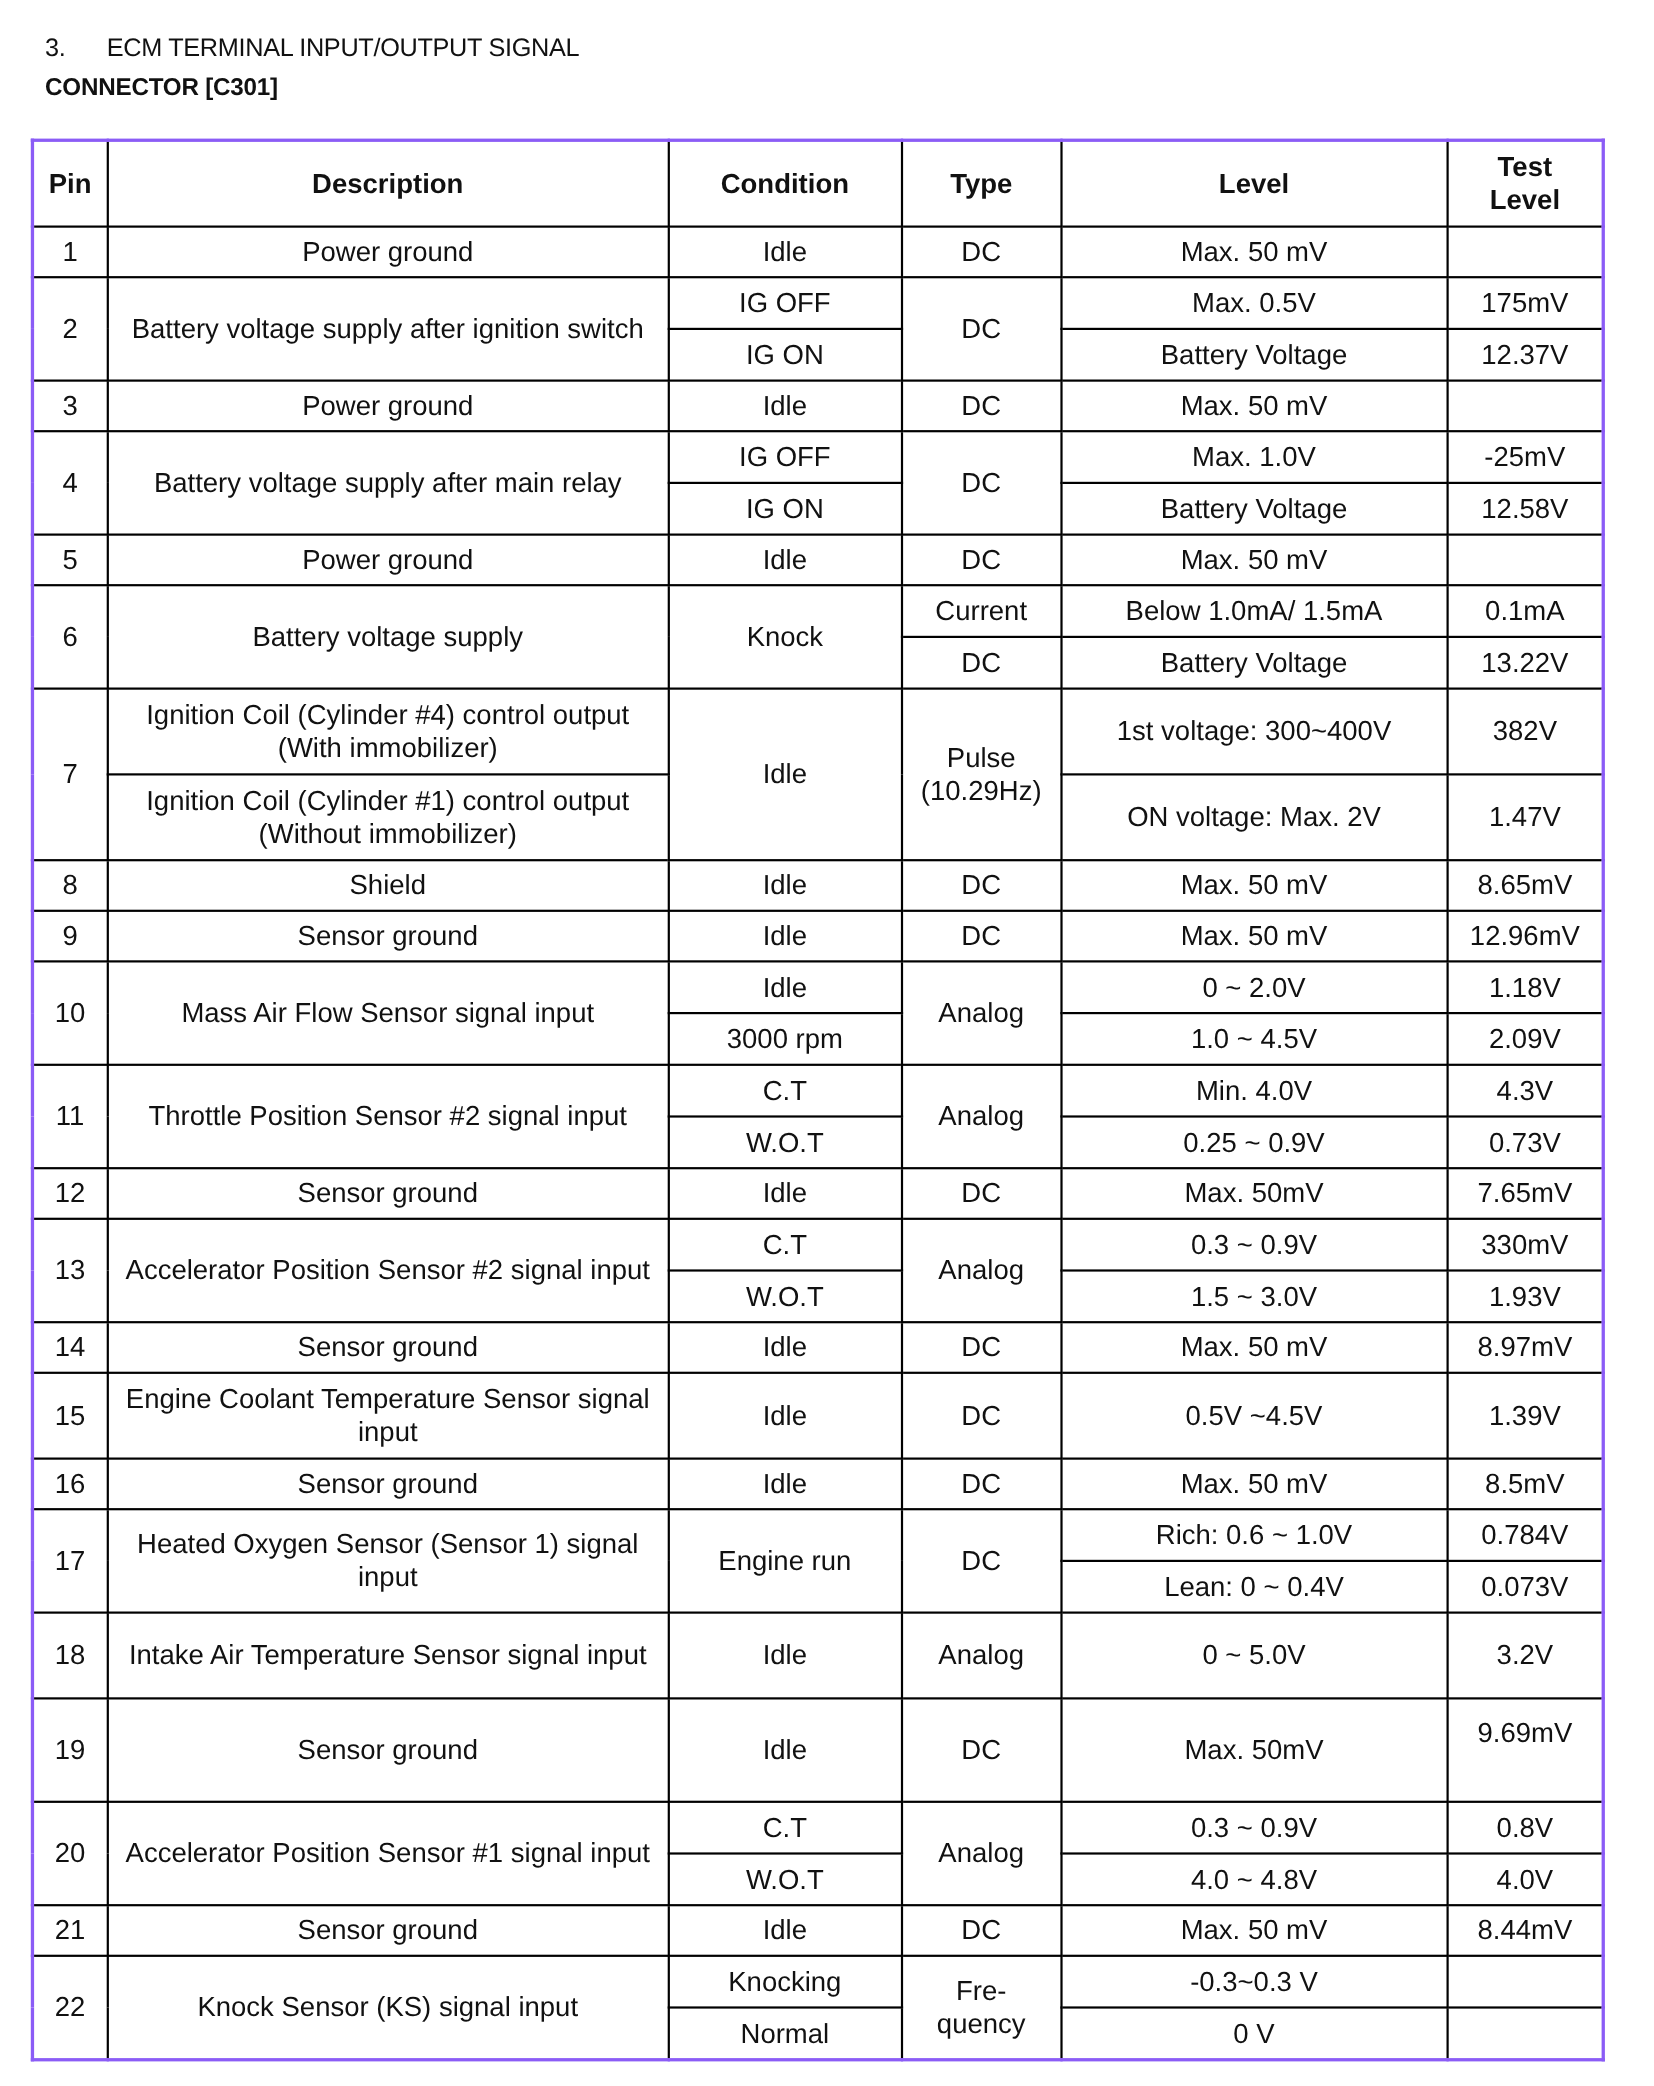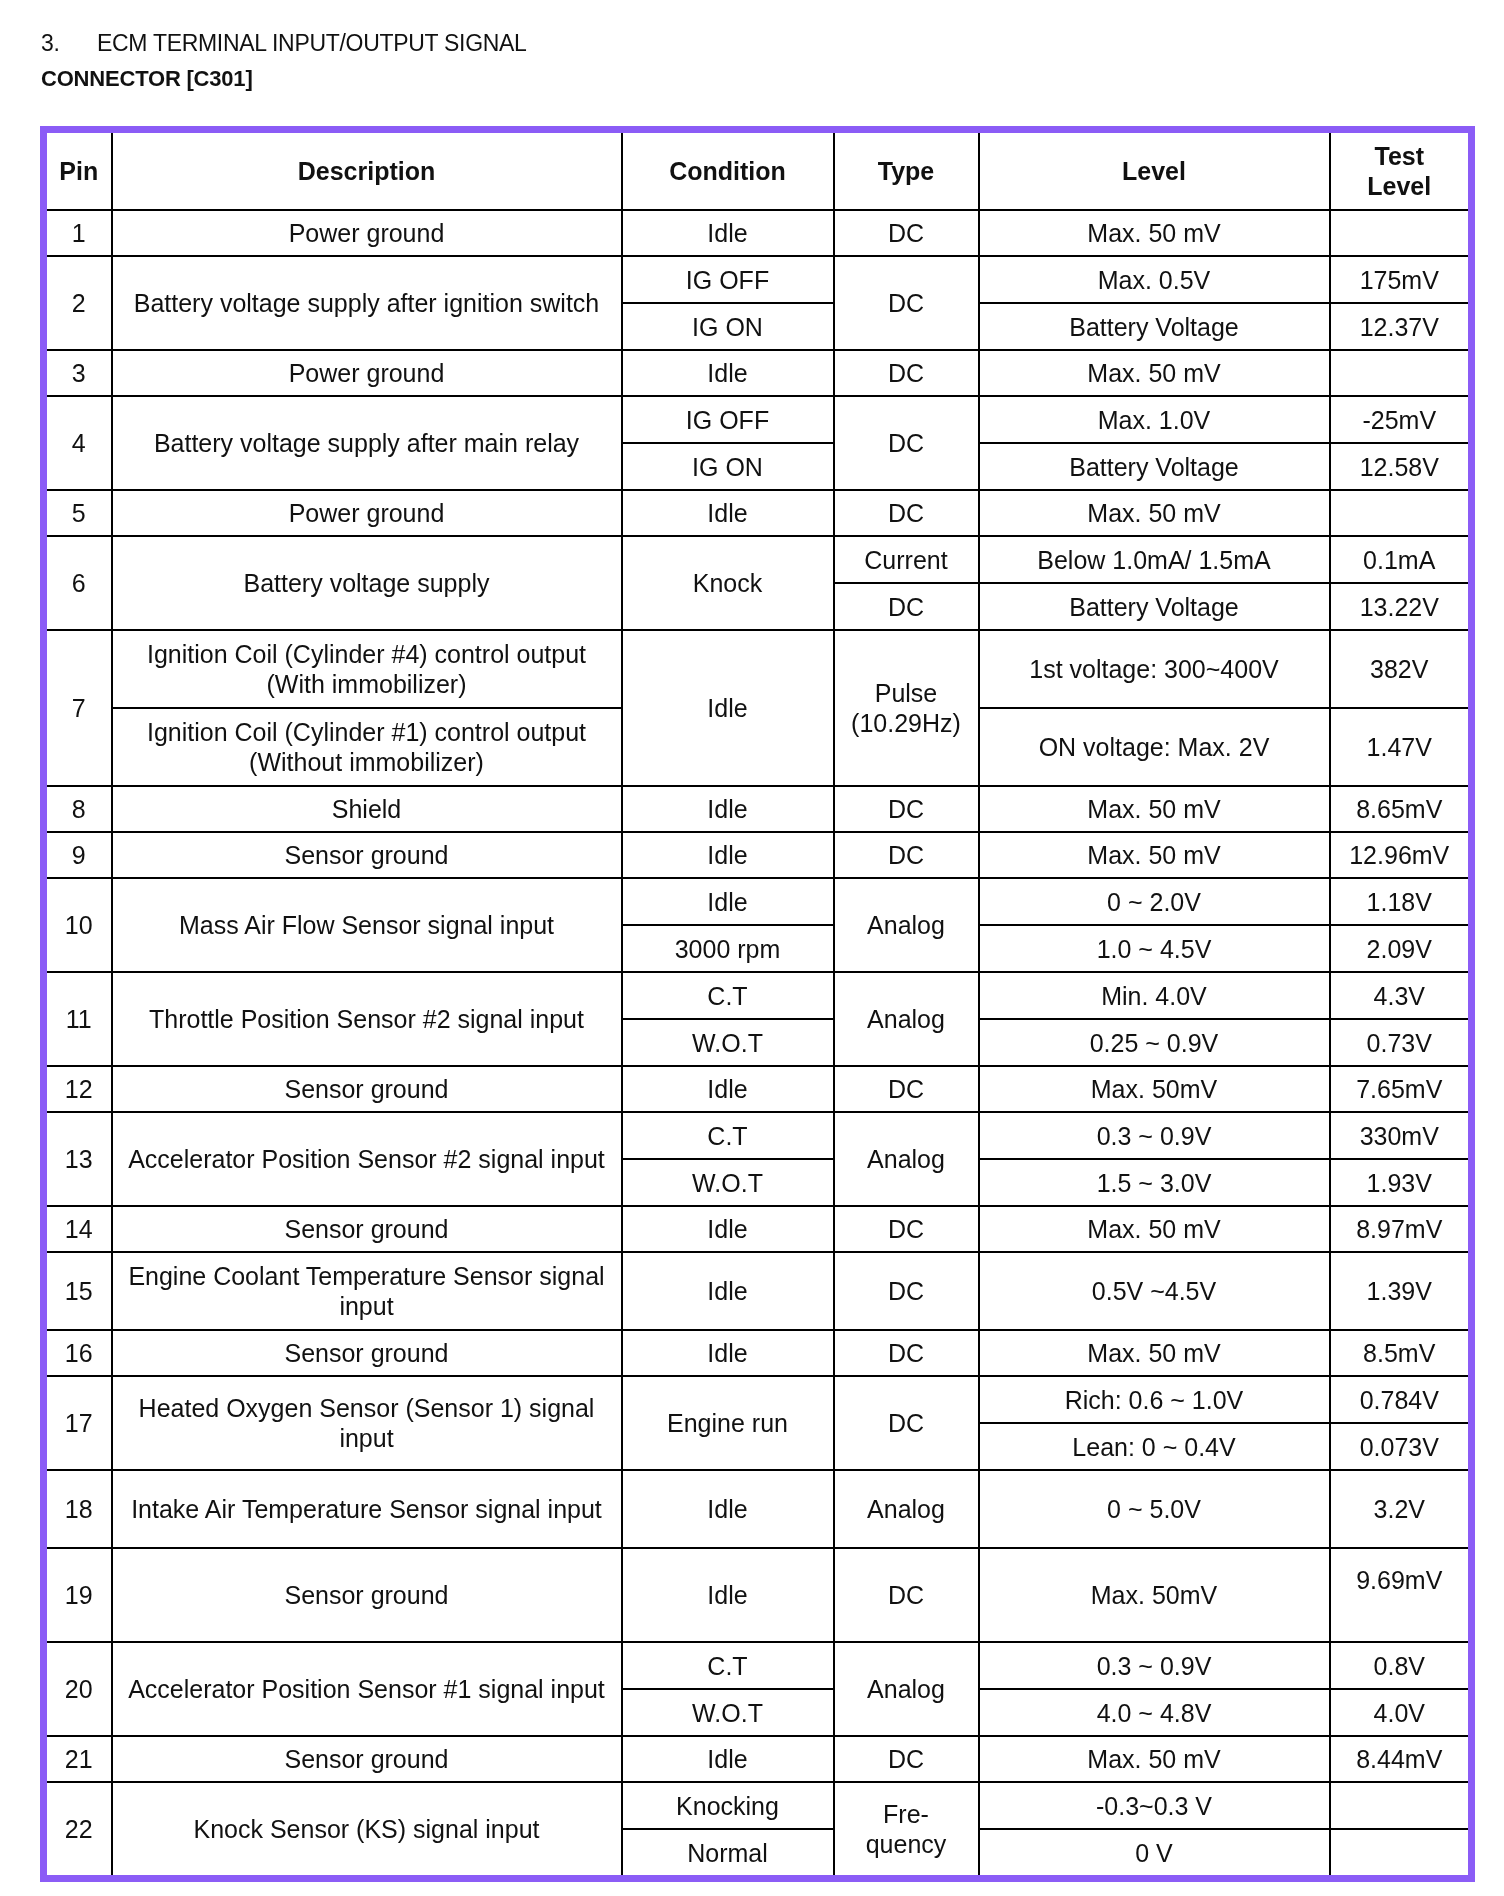--- a/index.html
+++ b/index.html
@@ -1,22 +1,22 @@
 <!DOCTYPE html>
 <html><head>
 <meta charset="utf-8">
 <style>
   html, body { margin:0; padding:0; background:#ffffff; }
   body { width:1504px; height:1896px; position:relative; overflow:hidden;
          font-family:"Liberation Sans", sans-serif; color:#111; }
   .section-title { position:absolute; left:41px; top:30px; font-size:23px; letter-spacing:-0.3px; }
   .section-title .num { display:inline-block; width:56px; }
   .conn-title { position:absolute; left:41px; top:66px; font-size:22px; font-weight:bold; letter-spacing:-0.2px; }
-  table.sig { position:absolute; left:40px; top:126px; width:1428px; border-collapse:collapse;
-              table-layout:fixed; border:7px solid #8b5cf6; }
+  table.sig { position:absolute; left:28px; top:126px; width:1428px; border-collapse:collapse;
+              table-layout:fixed; border:3px solid #8b5cf6; }
   table.sig td, table.sig th { border:2px solid #000; padding:0 12px; font-size:25px; line-height:30px;
               vertical-align:middle; font-weight:normal; }
   table.sig th { font-weight:bold; text-align:center; height:76px; font-size:25px; }
   td.pin { text-align:center; padding:0; }
   td.desc { text-align:center; }
   td.c { text-align:center; padding:0 4px; }
   col.c-pin { width:68px; } col.c-desc { width:510px; } col.c-cond { width:212px; }
   col.c-type { width:145px; } col.c-level { width:351px; } col.c-res { width:142px; }
   tr.h1 td { height:44px; }
   tr.hs td { height:45px; }

